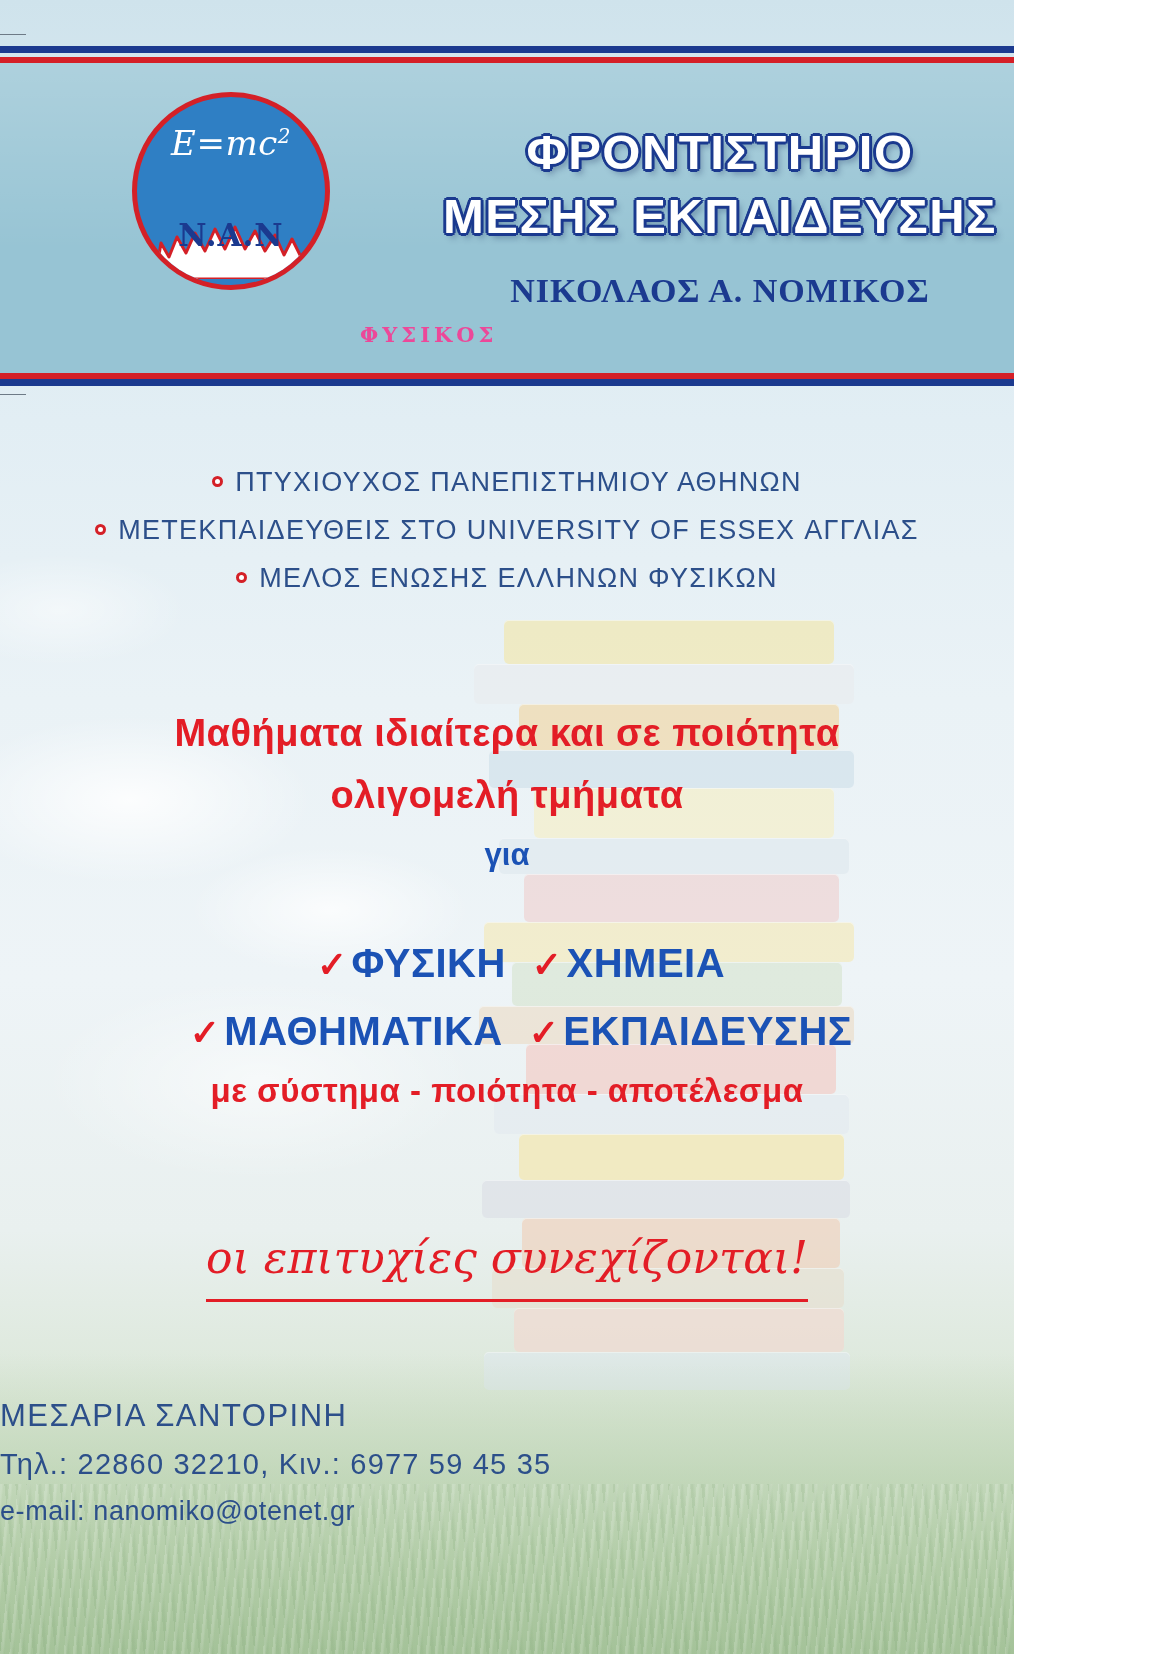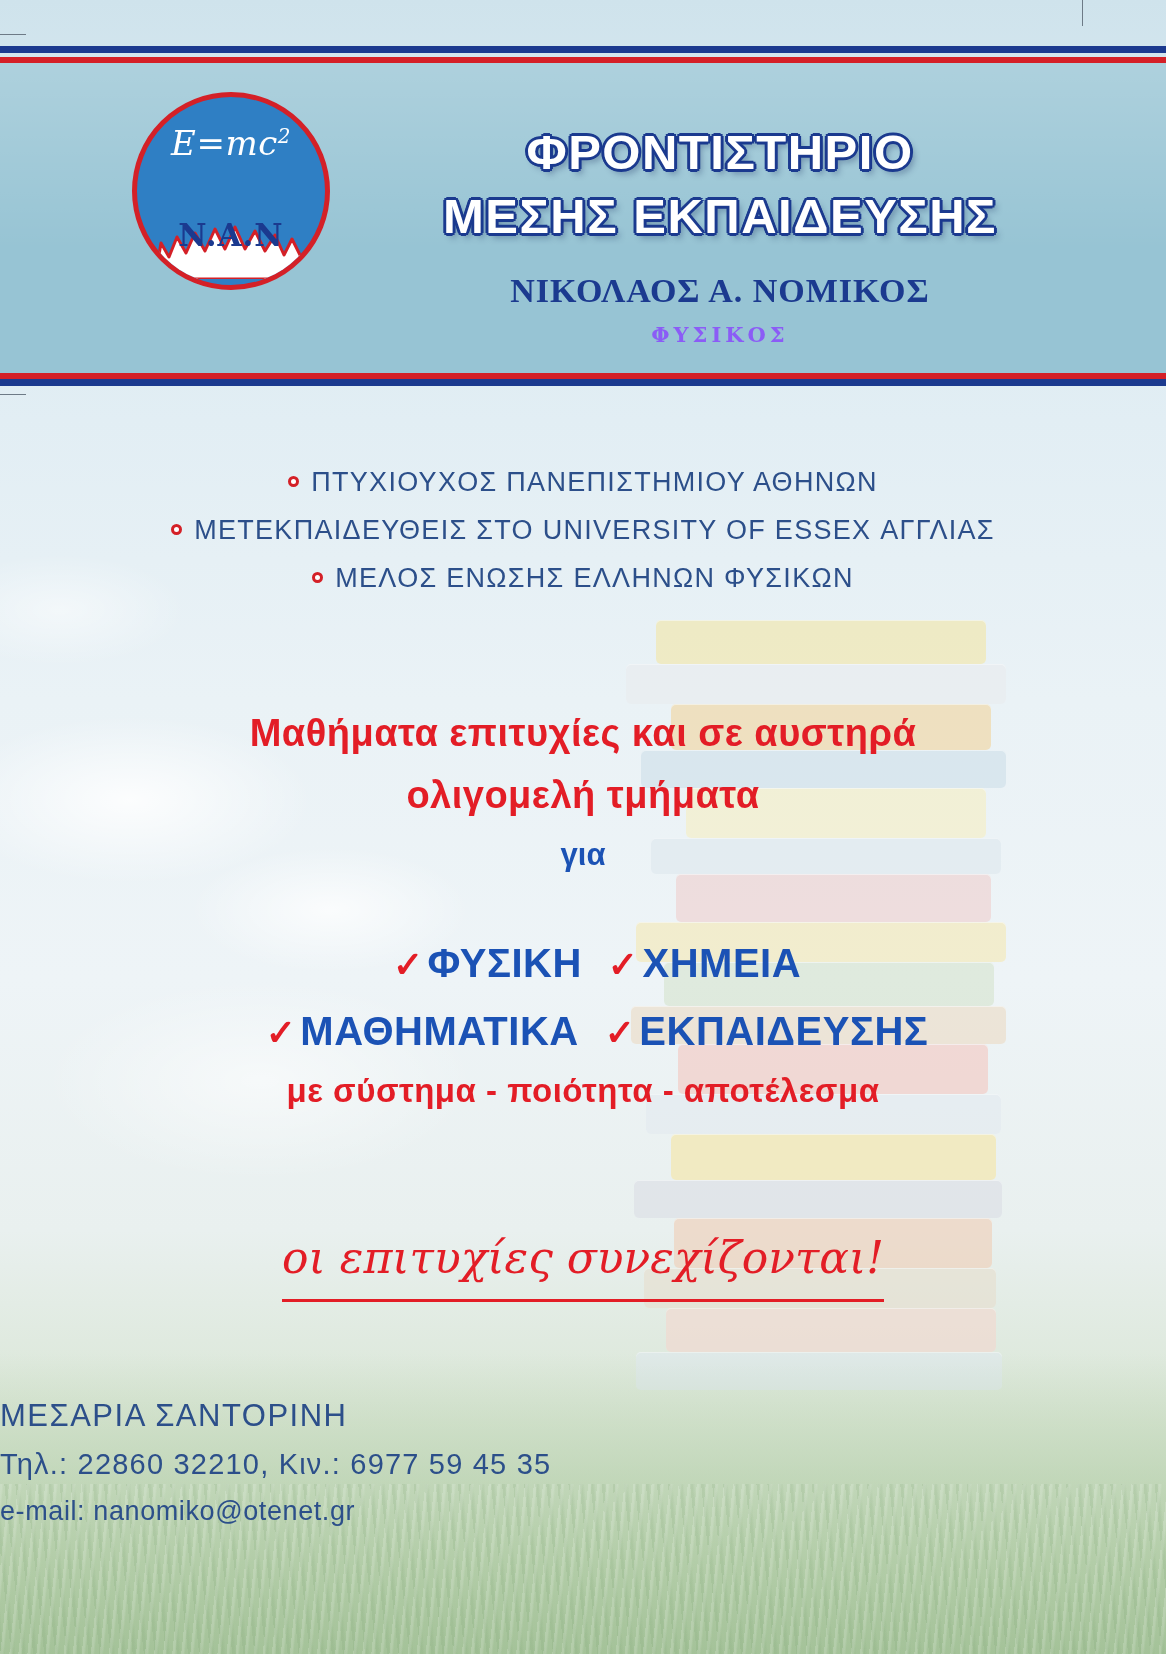--- a/index.html
+++ b/index.html
@@ -2,21 +2,21 @@
 <html><head>
 <meta charset="utf-8">
 <style>
   html, body {
     margin: 0;
     padding: 0;
     background: #ffffff;
   }
   .page {
     position: relative;
-    width: 1166px;
+    width: 1014px;
     height: 1654px;
     overflow: hidden;
     background: #ffffff;
     font-family: "Liberation Sans", sans-serif;
   }
 
   
   .bg-base {
     position: absolute;
     inset: 0;
@@ -174,25 +174,24 @@
     text-align: center;
     font-family: Liberation Serif, serif;
     font-weight: bold;
     font-size: 34px;
     color: #1b3a8f;
     letter-spacing: 1px;
   }
   .hdr-role {
     position: absolute;
     left: 360px; width: 720px; top: 322px;
-    text-align: center;
     font-family: "DejaVu Serif", serif;
     font-weight: bold;
     font-size: 21px;
-    color: #8b5cf6;
+    color: #ec4899;
     letter-spacing: 4px;
   }
 
   
   .creds {
     position: absolute;
     left: 0; right: 0; top: 458px;
   }
   .cred {
     position: relative;
@@ -365,21 +364,21 @@
     </div>
     <div class="cred">
       <span class="bullet"></span><span>ΜΕΤΕΚΠΑΙΔΕΥΘΕΙΣ ΣΤΟ UNIVERSITY OF ESSEX ΑΓΓΛΙΑΣ</span>
     </div>
     <div class="cred">
       <span class="bullet"></span><span>ΜΕΛΟΣ ΕΝΩΣΗΣ ΕΛΛΗΝΩΝ ΦΥΣΙΚΩΝ</span>
     </div>
   </div>
 
   <div class="promo">
-    <div class="promo-l1">Μαθήματα επιτυχίες και σε αυστηρά</div>
+    <div class="promo-l1">Μαθήματα ιδιαίτερα και σε ποιότητα</div>
     <div class="promo-l2">ολιγομελή τμήματα</div>
     <div class="promo-gia">για</div>
   </div>
 
   <div class="subjects">
     <div class="subj-row">
       <span class="check">✓</span><span>ΦΥΣΙΚΗ</span><span class="subj-gap"></span><span class="check">✓</span><span>ΧΗΜΕΙΑ</span>
     </div>
     <div class="subj-row">
       <span class="check">✓</span><span>ΜΑΘΗΜΑΤΙΚΑ</span><span class="subj-gap"></span><span class="check">✓</span><span>ΕΚΠΑΙΔΕΥΣΗΣ</span>

